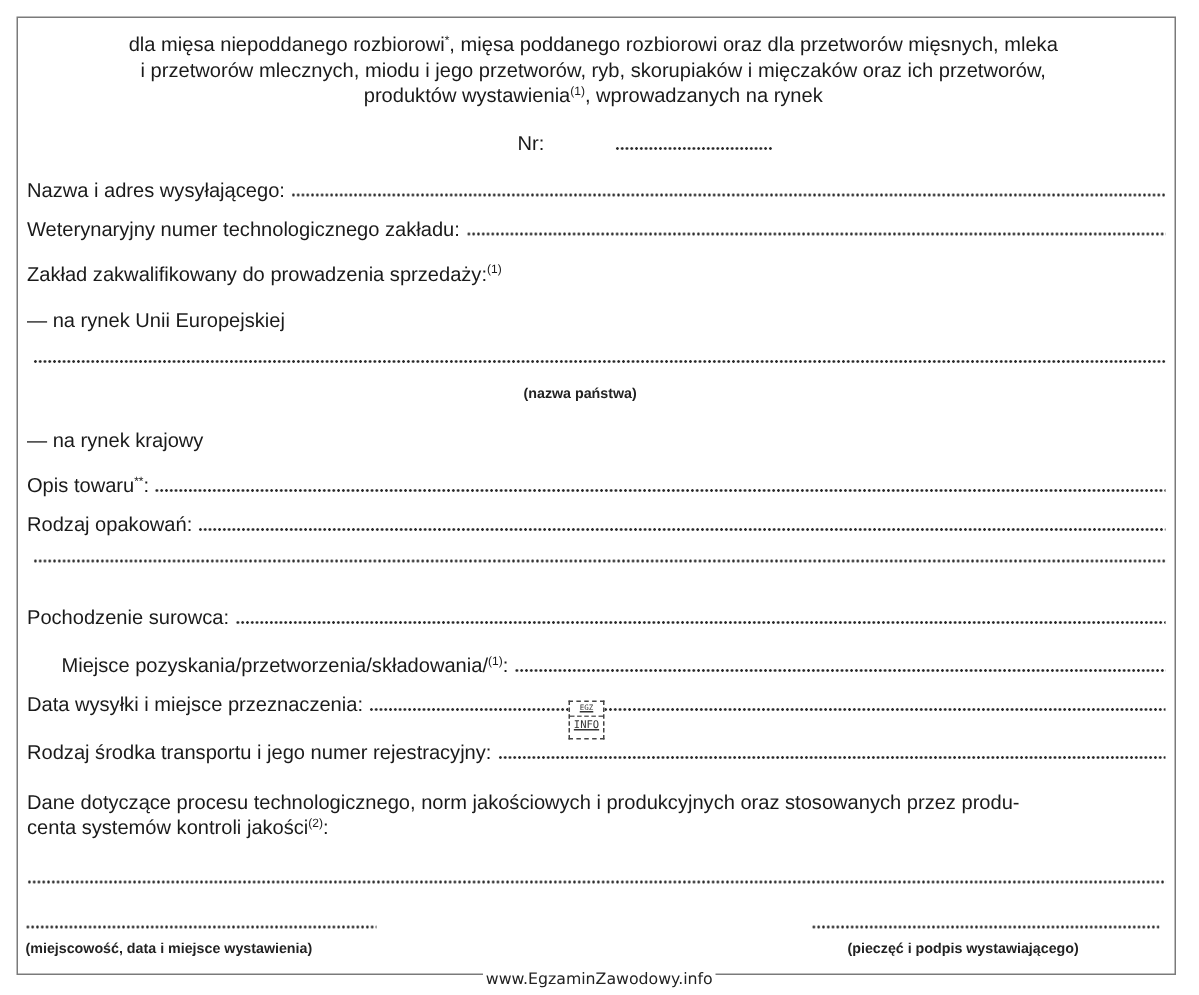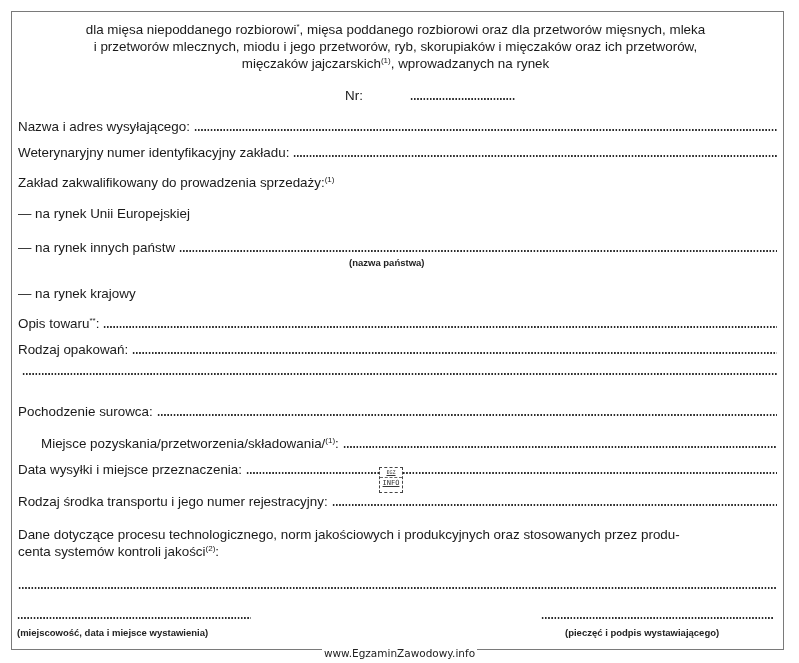--- a/index.html
+++ b/index.html
@@ -39,44 +39,43 @@
 
 <div class="frame"></div>
 
 <div class="hdr" style="top:21px;">
   <span>dla mięsa niepoddanego rozbiorowi</span><sup>*</sup><span>, mięsa poddanego rozbiorowi oraz dla przetworów mięsnych, mleka</span>
 </div>
 <div class="hdr" style="top:38px;">
   <span>i przetworów mlecznych, miodu i jego przetworów, ryb, skorupiaków i mięczaków oraz ich przetworów,</span>
 </div>
 <div class="hdr" style="top:55px;">
-  <span>mięczaków jajczarskich</span><sup>(1)</sup><span>, wprowadzanych na rynek</span>
+  <span>produktów wystawienia</span><sup>(1)</sup><span>, wprowadzanych na rynek</span>
 </div>
 
 <div class="nr">
   <span>Nr:</span>
   <span class="dots"></span>
 </div>
 
 <div class="row" style="top:119px;">
   <span class="lbl">Nazwa i adres wysyłającego:</span>
   <span class="dots"></span>
 </div>
 <div class="row" style="top:145px;">
-  <span class="lbl">Weterynaryjny numer identyfikacyjny zakładu:</span>
+  <span class="lbl">Weterynaryjny numer technologicznego zakładu:</span>
   <span class="dots"></span>
 </div>
 <div class="row" style="top:175px;">
   <span class="lbl"><span>Zakład zakwalifikowany do prowadzenia sprzedaży:</span><sup>(1)</sup></span>
 </div>
 <div class="row" style="top:206px;">
   <span class="lbl">— na rynek Unii Europejskiej</span>
 </div>
 <div class="row" style="top:240px;">
-  <span class="lbl">— na rynek innych państw</span>
   <span class="dots"></span>
 </div>
 <div class="small" style="left:349px; top:257px;">(nazwa państwa)</div>
 <div class="row" style="top:286px;">
   <span class="lbl">— na rynek krajowy</span>
 </div>
 <div class="row" style="top:316px;">
   <span class="lbl"><span>Opis towaru</span><sup>**</sup><span>:</span></span>
   <span class="dots"></span>
 </div>

